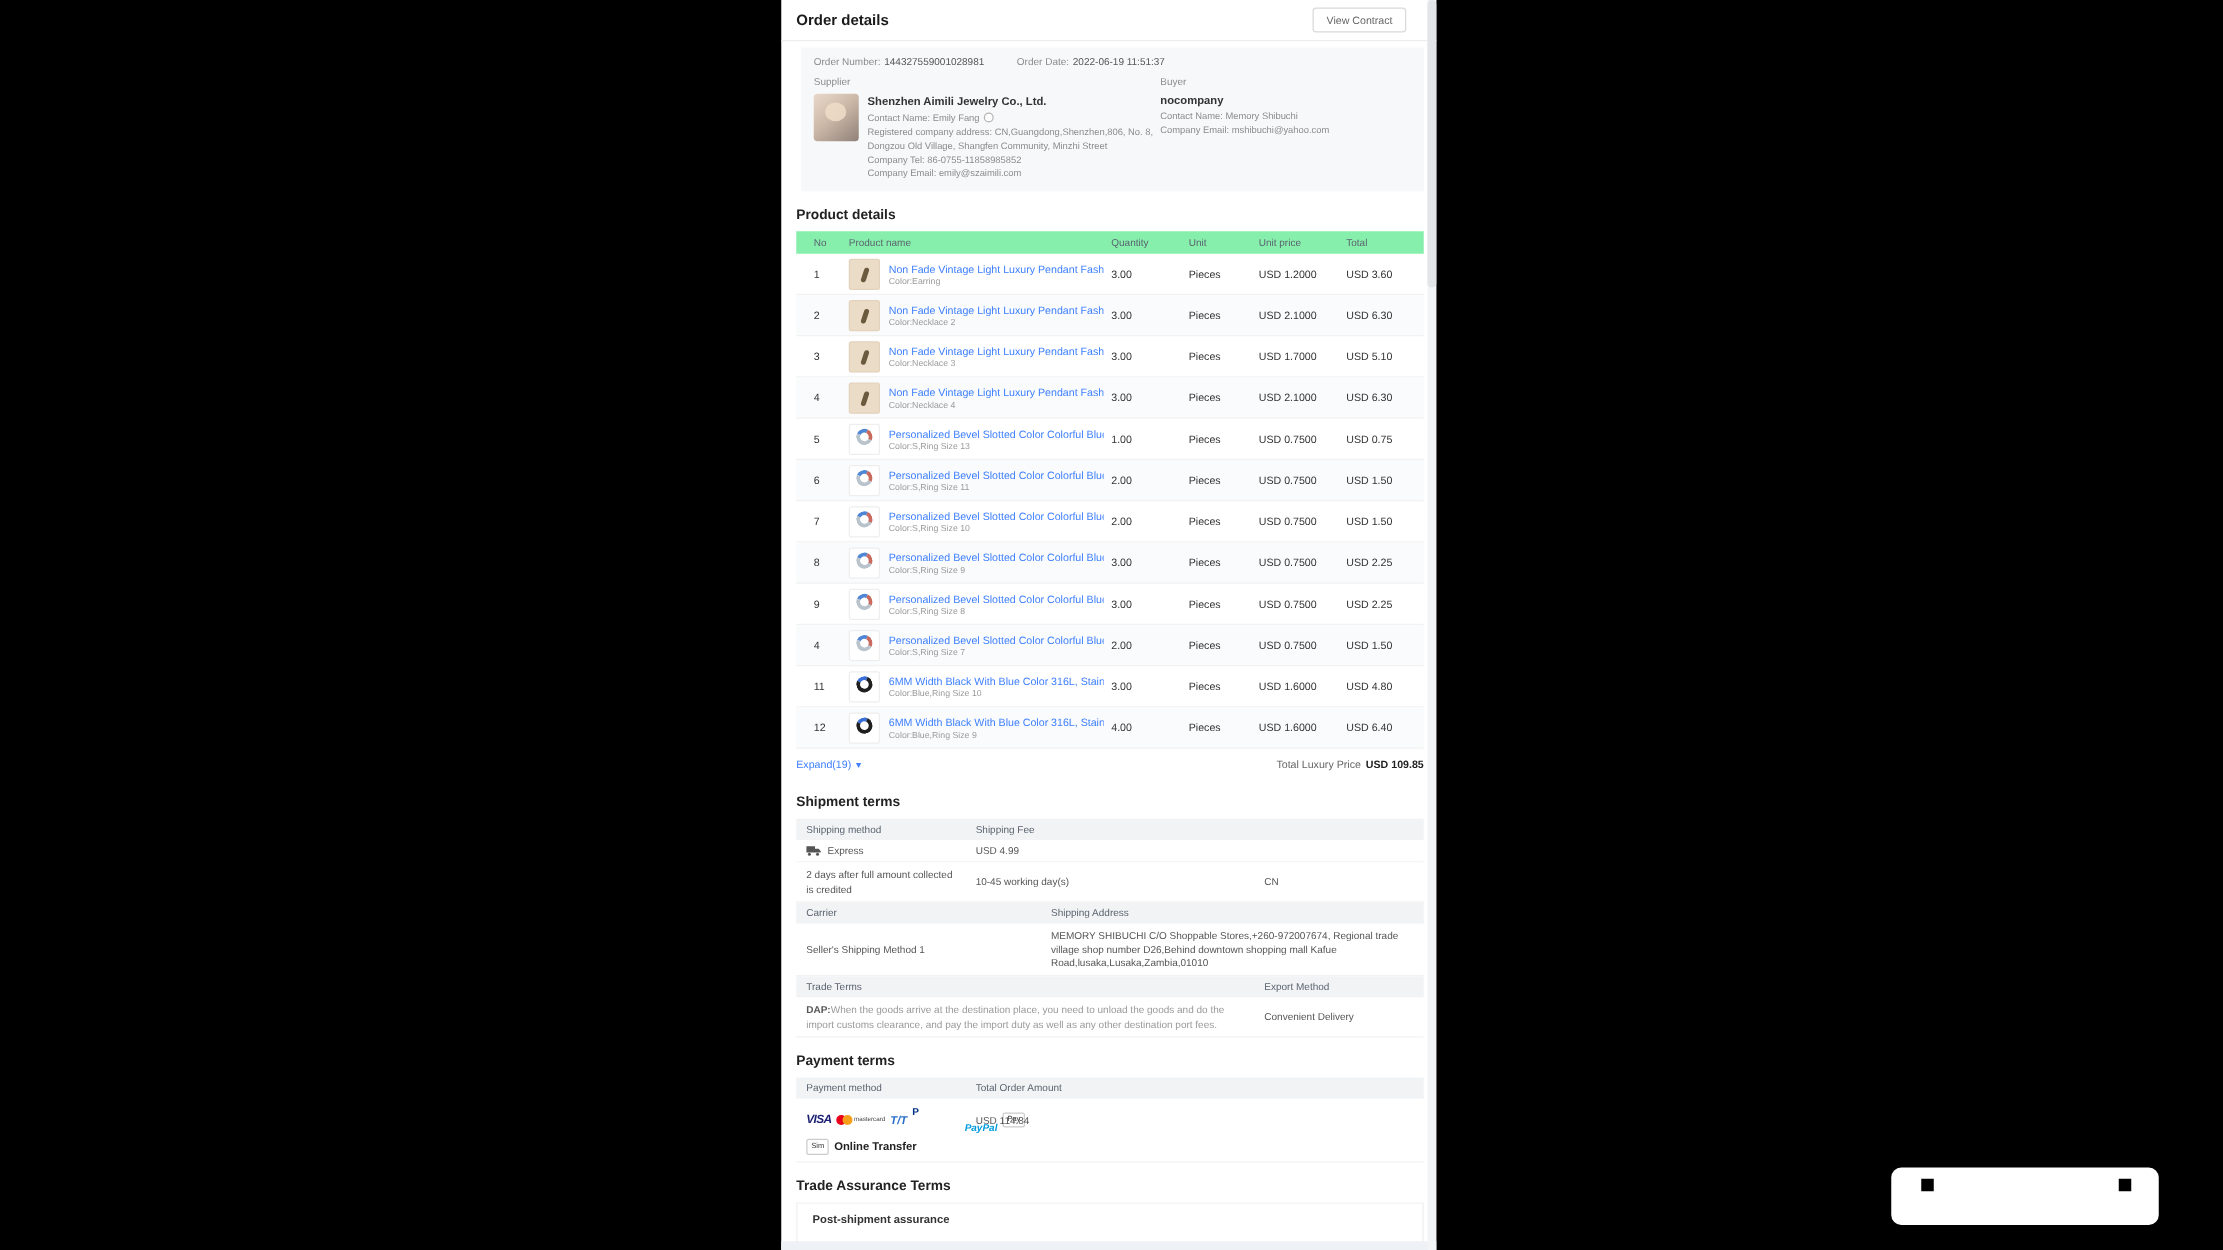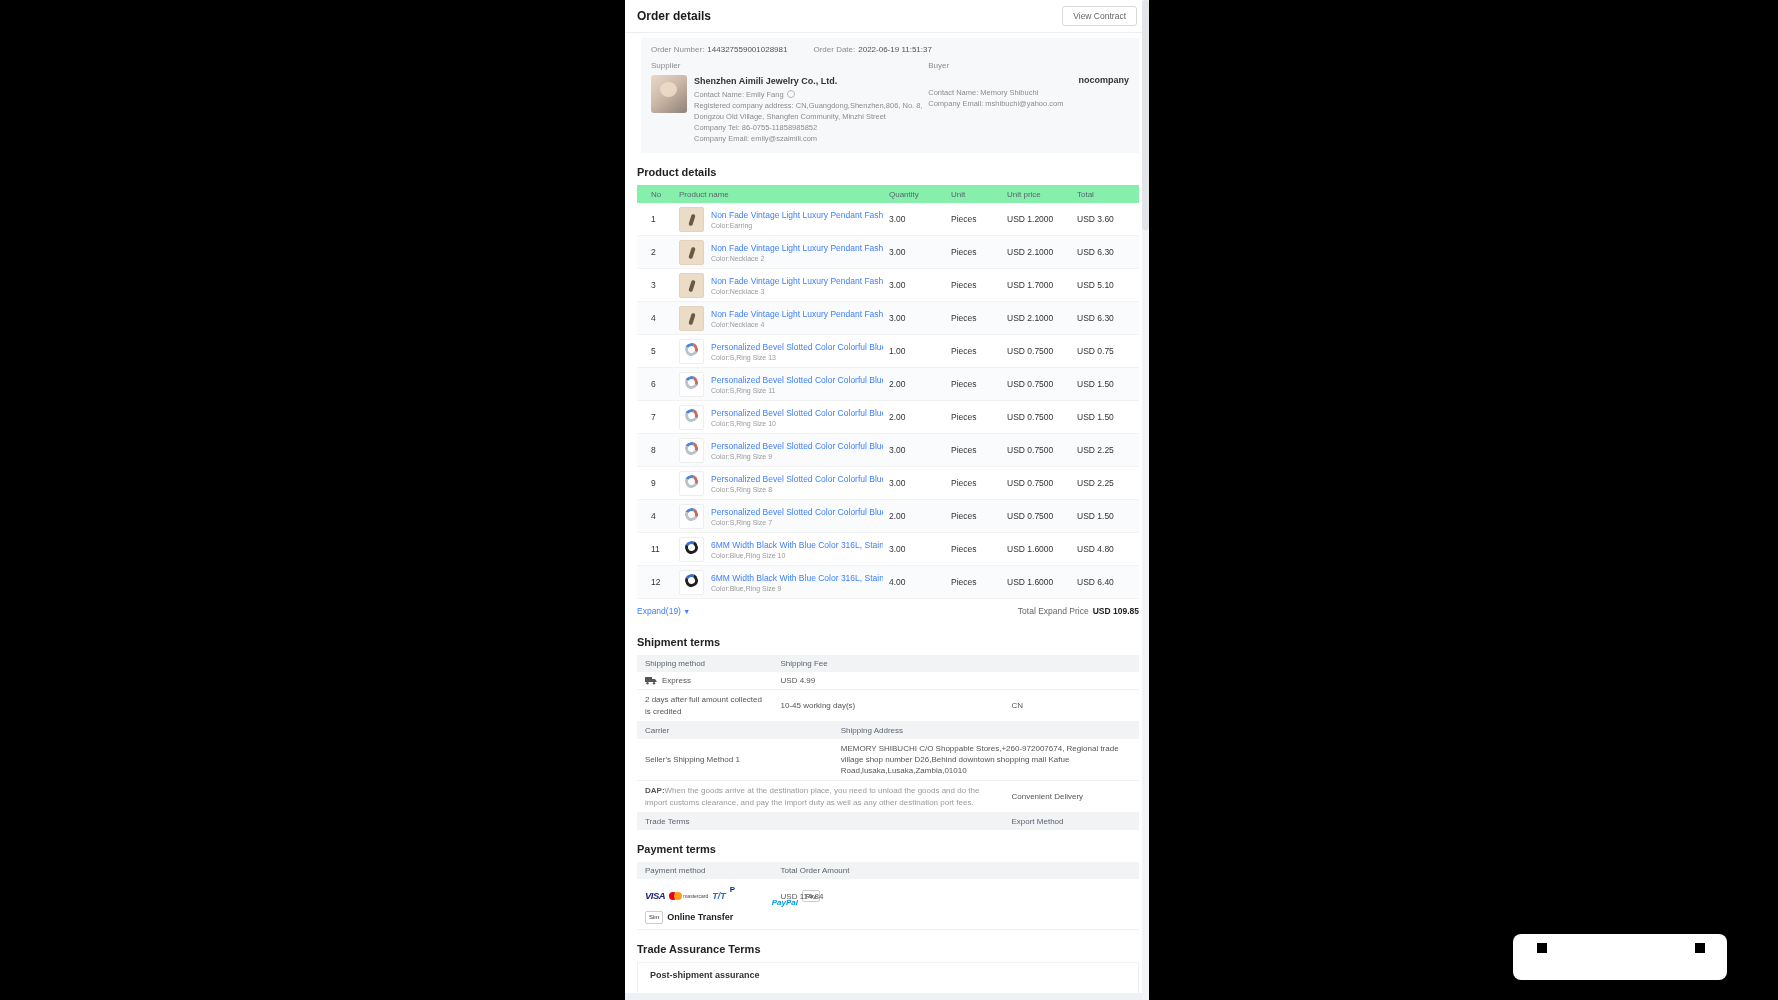--- a/index.html
+++ b/index.html
@@ -1,39 +1,39 @@
 <!DOCTYPE html>
 <html><head>
 <meta charset="utf-8">
 <style>
   * { margin:0; padding:0; box-sizing:border-box; }
   html,body { width:1778px; height:1000px; background:#000; font-family:"Liberation Sans", sans-serif; overflow:hidden; }
   .page { position:absolute; left:625px; top:0; width:524px; height:1000px; background:#fff; }
 
   
-  .hdr { display:flex; justify-content:space-between; align-items:center; padding:6px 12px 6px 12px; border-bottom:1px solid #ededed; }
+  .hdr { display:flex; justify-content:space-between; align-items:center; padding:6px 24px 6px 12px; border-bottom:1px solid #ededed; }
   .hdr h1 { font-size:12px; color:#1a1a1a; font-weight:bold; }
   .btn-contract { background:#fff; border:1px solid #d9d9d9; border-radius:3px; font-size:8.5px; color:#666; padding:4px 10px; cursor:pointer; }
 
   
   .panel { margin:5px 10px 0 16px; background:#f7f8fa; padding:7px 10px 9px 10px; }
   .ord-line { font-size:8px; color:#8c8c8c; display:flex; gap:26px; }
   .ord-line b { color:#555; font-weight:normal; margin-left:3px; }
   .parties { display:flex; margin-top:7px; }
   .party-l { width:58%; }
   .party-r { flex:1; }
   .party-label { font-size:8px; color:#8c8c8c; margin-bottom:5px; }
   .sup-flex { display:flex; gap:7px; }
   .avatar { width:36px; height:38px; border-radius:3px; flex:none;
             background:linear-gradient(140deg,#e9d9cb 0%,#cdb9a8 45%,#8f8178 100%); position:relative; overflow:hidden; }
   .avatar::after { content:""; position:absolute; left:9px; top:7px; width:17px; height:15px; border-radius:50%; background:#f0ddc9; opacity:.85; }
   .sup-info { font-size:7.5px; color:#8c8c8c; line-height:1.45; }
   .sup-name { font-size:9px; font-weight:bold; color:#333; margin-bottom:2px; }
   .chat-dot { display:inline-block; width:8px; height:8px; border:1px solid #b5b5b5; border-radius:50%; background:#fdfdfd; vertical-align:-1px; margin-left:3px; }
-  .buy-name { font-size:9px; font-weight:bold; color:#333; margin-bottom:2px;text-align:right; }
+  .buy-name { font-size:9px; font-weight:bold; color:#333; margin-bottom:2px; }
   .buy-line { font-size:7.5px; color:#8c8c8c; line-height:1.5; }
 
   .sec-title { font-size:11px; color:#222; font-weight:bold; margin:13px 12px 7px 12px; }
 
   
   .ptable { margin:0 10px 0 12px; }
   .p-head { display:flex; background:#86efac; height:18px; align-items:center; font-size:8px; color:#5a6470; }
   .p-row { display:flex; height:33px; align-items:center; border-bottom:1px solid #f2f2f2; font-size:8.5px; color:#333; }
   .p-row:nth-child(even) { background:#fafbfc; }
   .c-no { width:42px; padding-left:14px; flex:none; }
@@ -328,21 +328,21 @@
             </div>
           </div>
           <div class="c-qty">4.00</div>
           <div class="c-unit">Pieces</div>
           <div class="c-price">USD 1.6000</div>
           <div class="c-total">USD 6.40</div>
         </div>
       </div>
     <div class="p-foot">
       <span class="expand"><span>Expand(19)</span> <span class="chev">▼</span></span>
-      <span><span class="tpp-label">Total Expand Price</span><span class="tpp-value">USD 109.85</span></span>
+      <span><span class="tpp-label">Total Luxury Price</span><span class="tpp-value">USD 109.85</span></span>
     </div>
   </div>
 
   <div class="sec-title">Shipment terms</div>
   <div class="st">
     <div class="st-row st-head">
         <div class="sa-c1">Shipping method</div>
         <div class="sa-c2">Shipping Fee</div>
       </div>
     <div class="st-row st-body">
@@ -362,28 +362,28 @@
         <div class="sb-c3">CN</div>
       </div>
     <div class="st-row st-head">
         <div class="sc-c1">Carrier</div>
         <div class="sc-c2">Shipping Address</div>
       </div>
     <div class="st-row st-body">
         <div class="sc-c1">Seller's Shipping Method 1</div>
         <div class="sc-c2 muted" style="color:#555">MEMORY SHIBUCHI C/O Shoppable Stores,+260-972007674, Regional trade village shop number D26,Behind downtown shopping mall Kafue Road,lusaka,Lusaka,Zambia,01010</div>
       </div>
+    <div class="st-row st-head">
+        <div class="sd-c1">Trade Terms</div>
+        <div class="sd-c2">Export Method</div>
+      </div>
     <div class="st-row st-body">
       <div class="sd-c1 muted"><span class="dap-b">DAP:</span><span>When the goods arrive at the destination place, you need to unload the goods and do the import customs clearance, and pay the import duty as well as any other destination port fees.</span></div>
       <div class="sd-c2">Convenient Delivery</div>
     </div>
-    <div class="st-row st-head">
-        <div class="sd-c1">Trade Terms</div>
-        <div class="sd-c2">Export Method</div>
-      </div>
   </div>
 
   <div class="sec-title">Payment terms</div>
   <div class="st">
     <div class="st-row st-head">
         <div class="sa-c1">Payment method</div>
         <div class="sa-c2">Total Order Amount</div>
       </div>
     <div class="st-row st-body" style="align-items:flex-start;">
       <div class="sa-c1 pay-cell">

